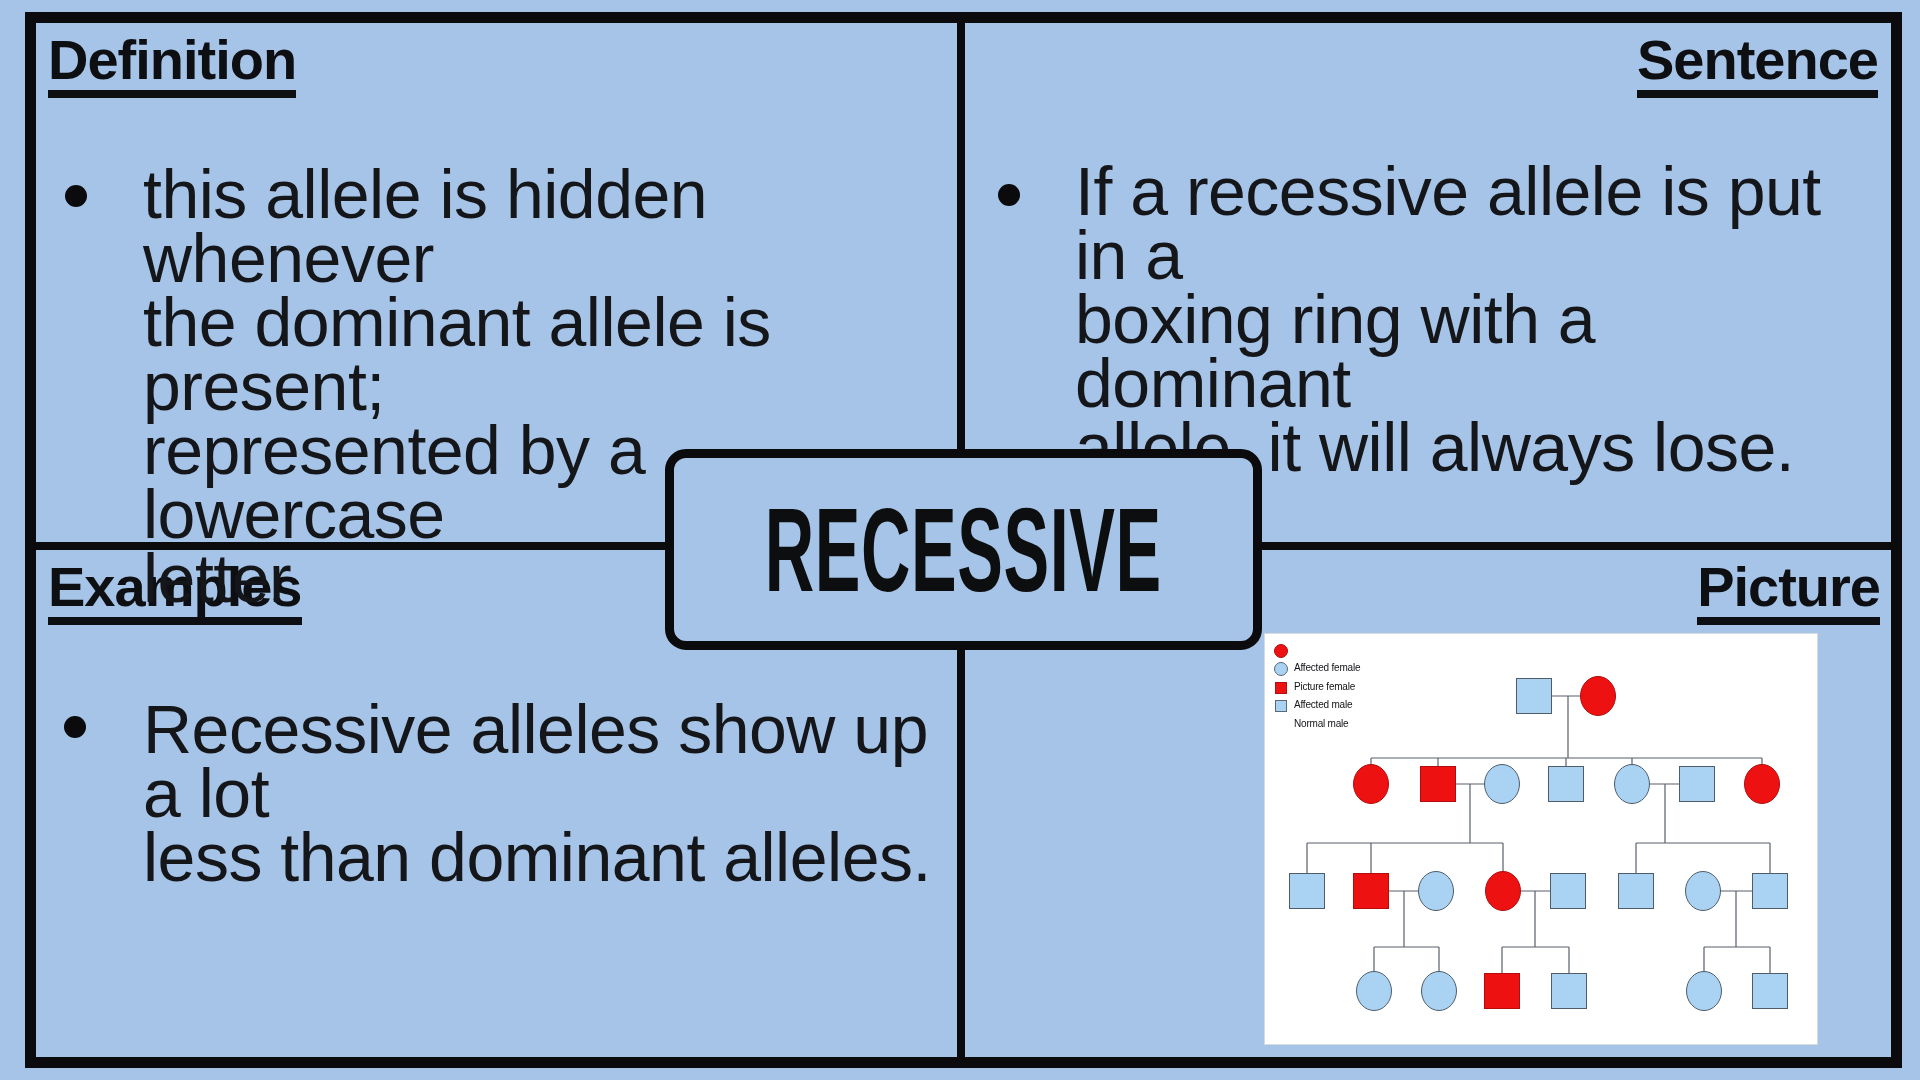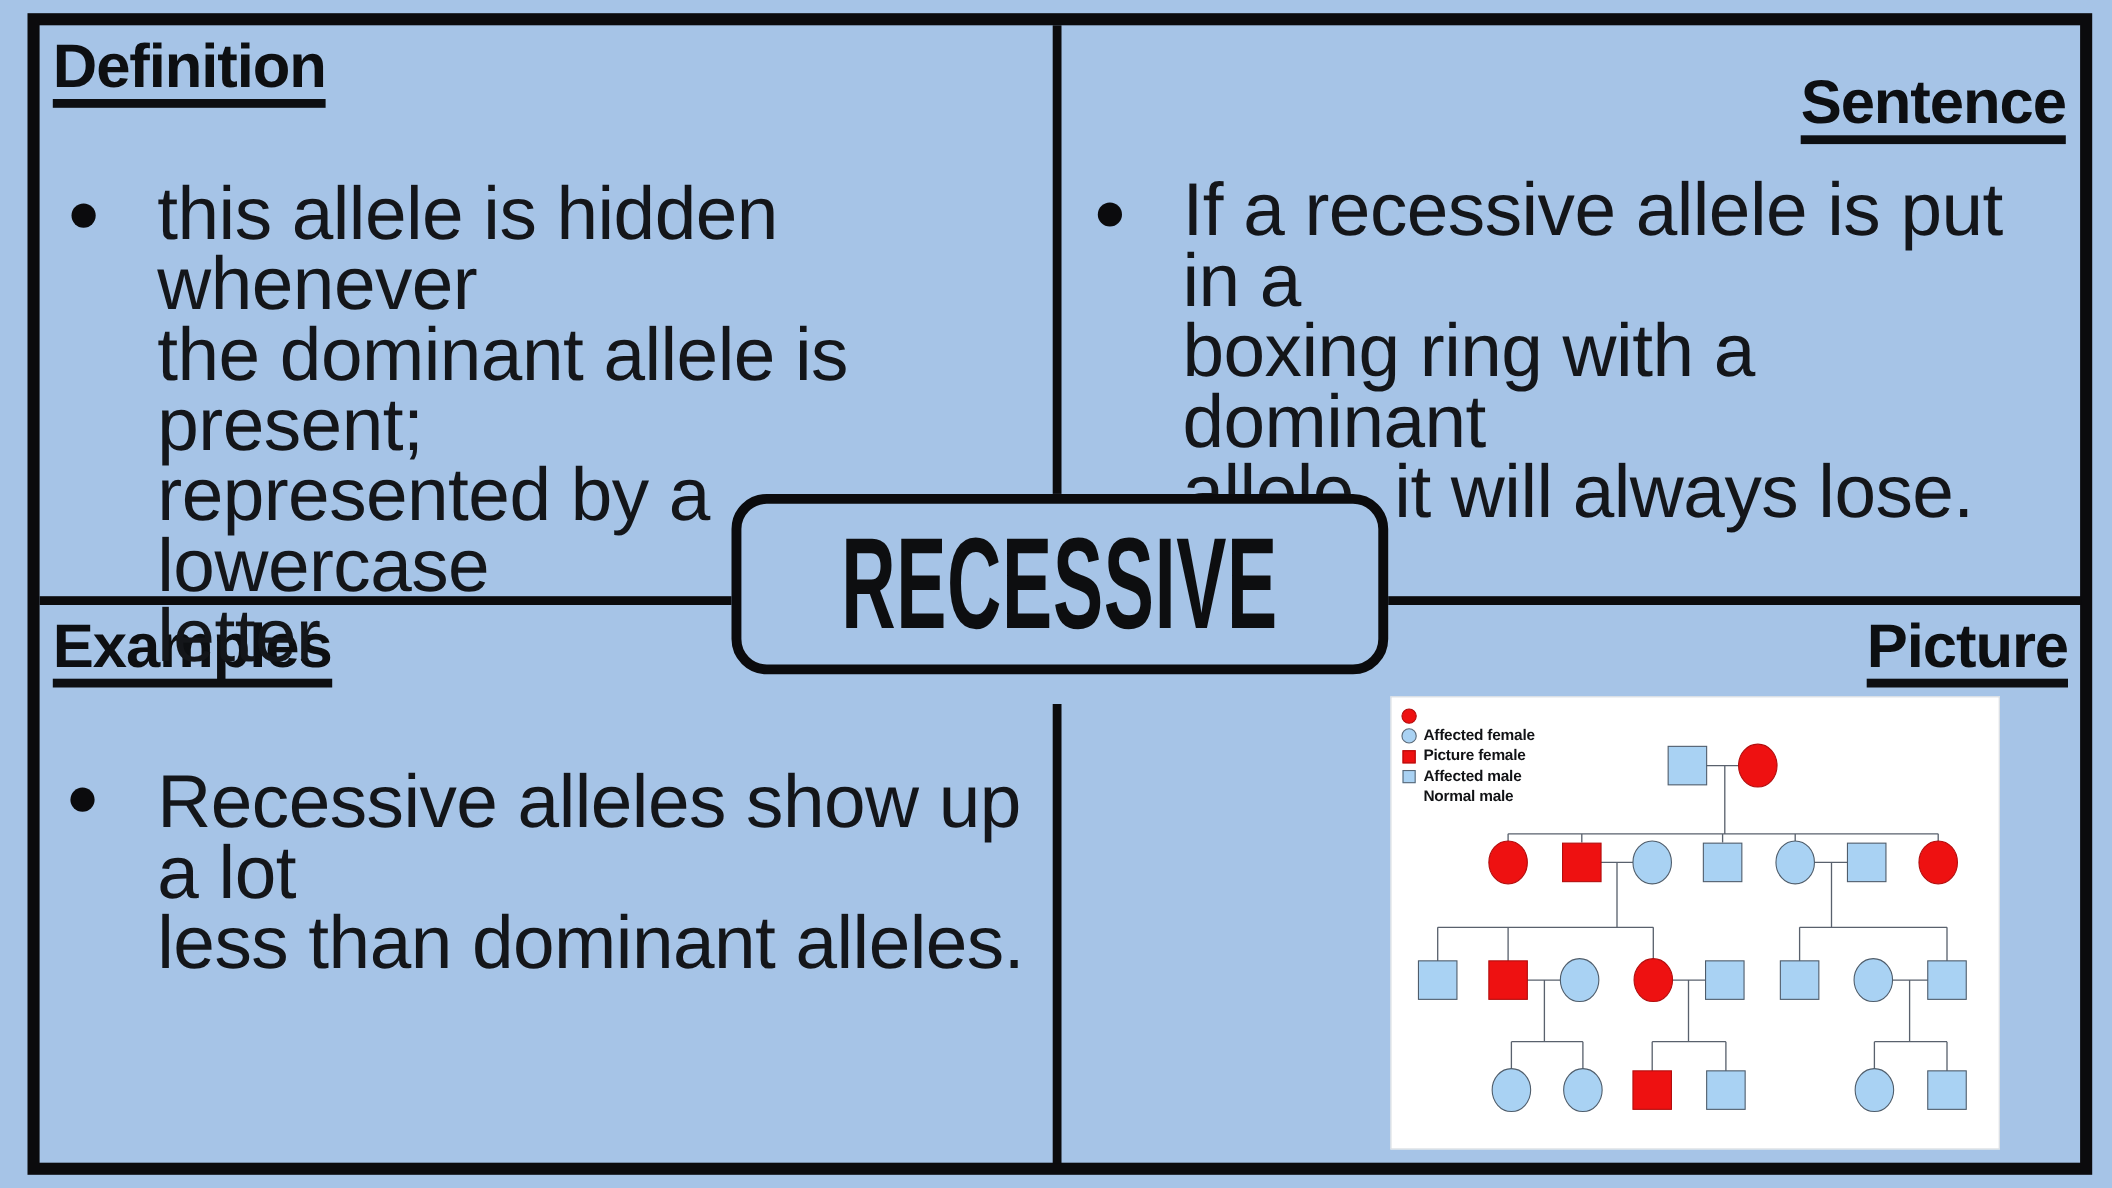--- a/index.html
+++ b/index.html
@@ -16,38 +16,38 @@
     border:11px solid #0b0b0d;box-sizing:border-box;
   }
   
   .bar{background:#0b0b0d;}
   .v-top{left:957px;top:23px;width:8px;height:426px;}
   .v-bottom{left:957px;top:640px;width:8px;height:418px;}
   .h-left{left:36px;top:542px;width:629px;height:8px;}
   .h-right{left:1262px;top:542px;width:630px;height:8px;}
   
   .term-box{
-    left:665px;top:449px;width:597px;height:164px;box-sizing:border-box;
-    border:9px solid #0b0b0d;border-radius:32px;background:#a6c4e7;
+    left:665px;top:449px;width:597px;height:201px;box-sizing:border-box;
+    border:9px solid #0b0b0d;border-radius:21px;background:#a6c4e7;
     display:flex;align-items:center;justify-content:center;
   }
   .term-label{
     display:inline-block;font-size:118px;font-weight:700;color:#0d0e10;
     transform:scaleX(0.58);transform-origin:center center;
     letter-spacing:1px;white-space:nowrap;
   }
   
   .heading{
     display:inline-block;font-size:56px;font-weight:700;line-height:1;
     color:#0d0f12;border-bottom:8px solid #0d0f12;padding-bottom:2px;
     letter-spacing:-1px;white-space:nowrap;
   }
   .hd-definition{left:48px;top:32px;}
   .hd-examples{left:48px;top:559px;}
-  .hd-right{right:42px;top:32px;text-align:right;margin-top:33px;}
+  .hd-right{right:42px;top:32px;text-align:right;}
   .hd-right2{right:40px;top:559px;text-align:center;}
   
   .bullet-text{
     font-size:68px;line-height:64px;white-space:pre-line;
     letter-spacing:-0.5px;color:#14161a;
   }
   .bt-definition{left:143px;top:162px;width:810px;}
   .bt-sentence{left:1075px;top:159px;width:800px;}
   .bt-examples{left:143px;top:697px;width:810px;}
   .dot{width:22px;height:22px;border-radius:50%;background:#0b0b0d;}
@@ -58,21 +58,21 @@
   .pedigree-panel{
     left:1264px;top:633px;width:554px;height:412px;background:#ffffff;
     border:1px solid #d6dbe0;box-sizing:border-box;
   }
   .pedigree-svg{position:absolute;left:0;top:0;}
   .legend{
     position:absolute;left:9px;top:10px;display:flex;flex-direction:column;gap:5px;
   }
   .legend-row{display:flex;align-items:center;height:13.5px;}
   .legend-label{
-    font-size:14px;font-weight:700;margin-left:6px;color:#121316;
+    font-size:10px;font-weight:400;margin-left:6px;color:#121316;
     letter-spacing:-0.2px;white-space:nowrap;margin-top:34px;
   }
   .sw{display:inline-block;box-sizing:border-box;border:1px solid rgba(40,50,60,.45);}
   .sw-circle{width:14px;height:14px;border-radius:50%;}
   .sw-square{width:12px;height:12px;margin:0 1px;}
   .sw-affected{background:#ee1111;border-color:#b30d0d;}
   .sw-normal{background:#a9d2f3;border-color:#5b6a78;}
 </style>
 </head>
 <body>

